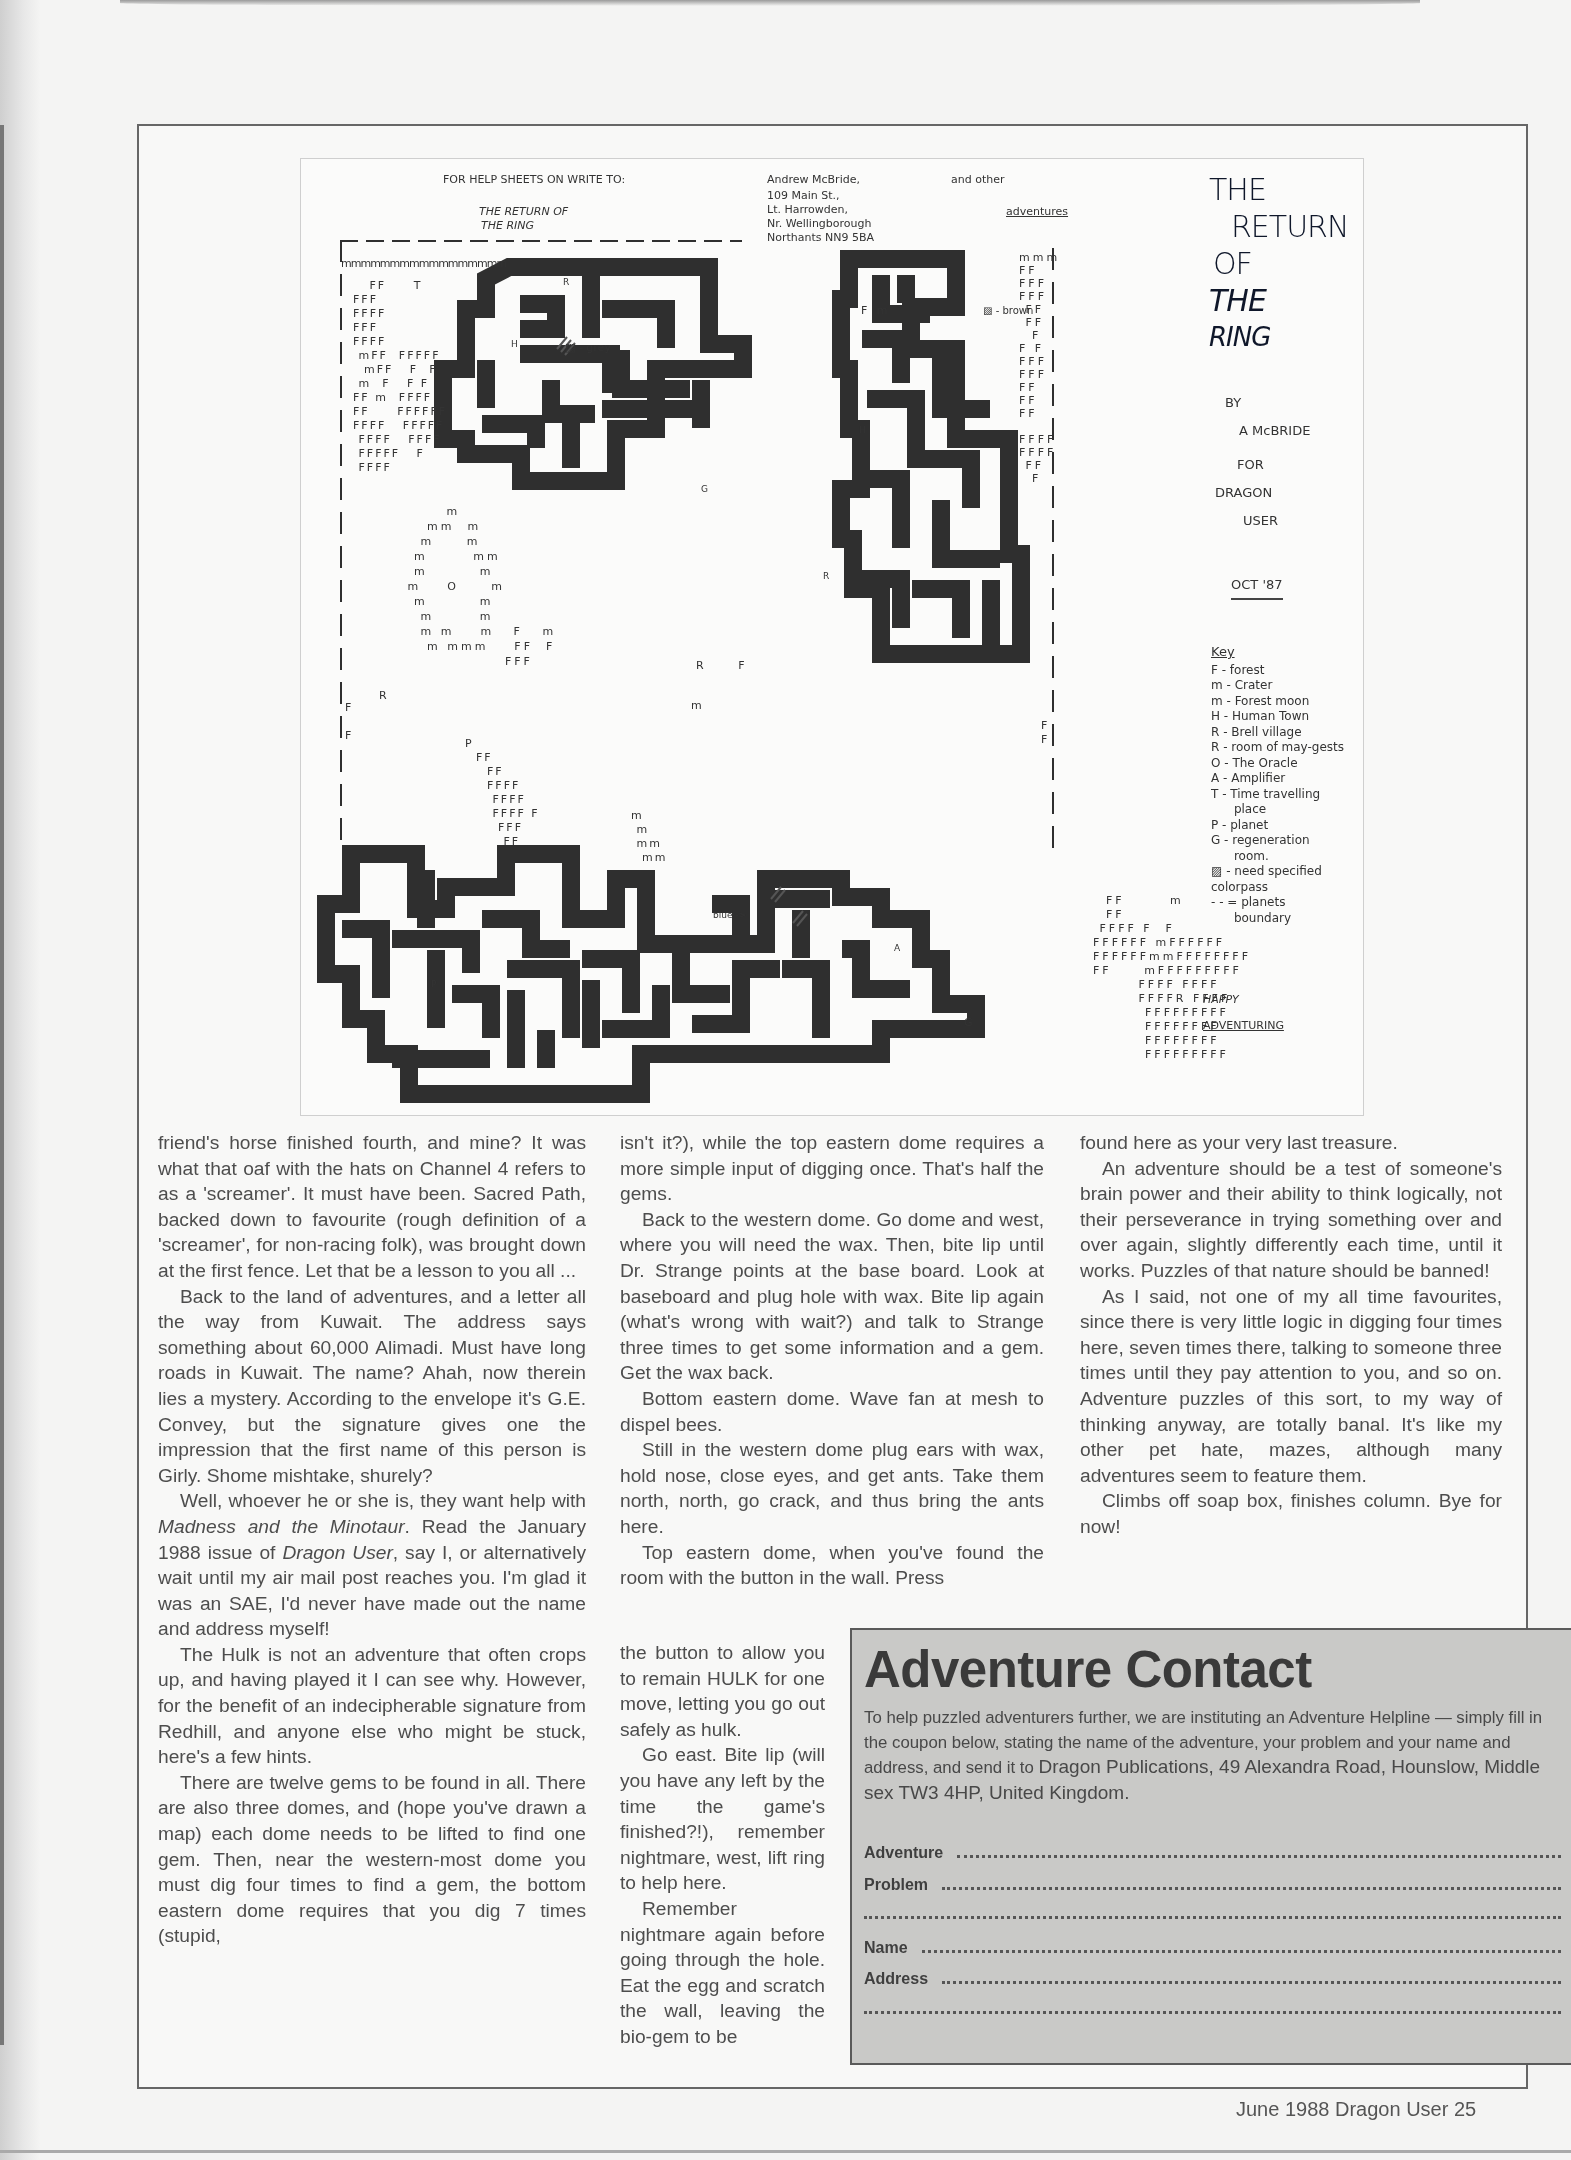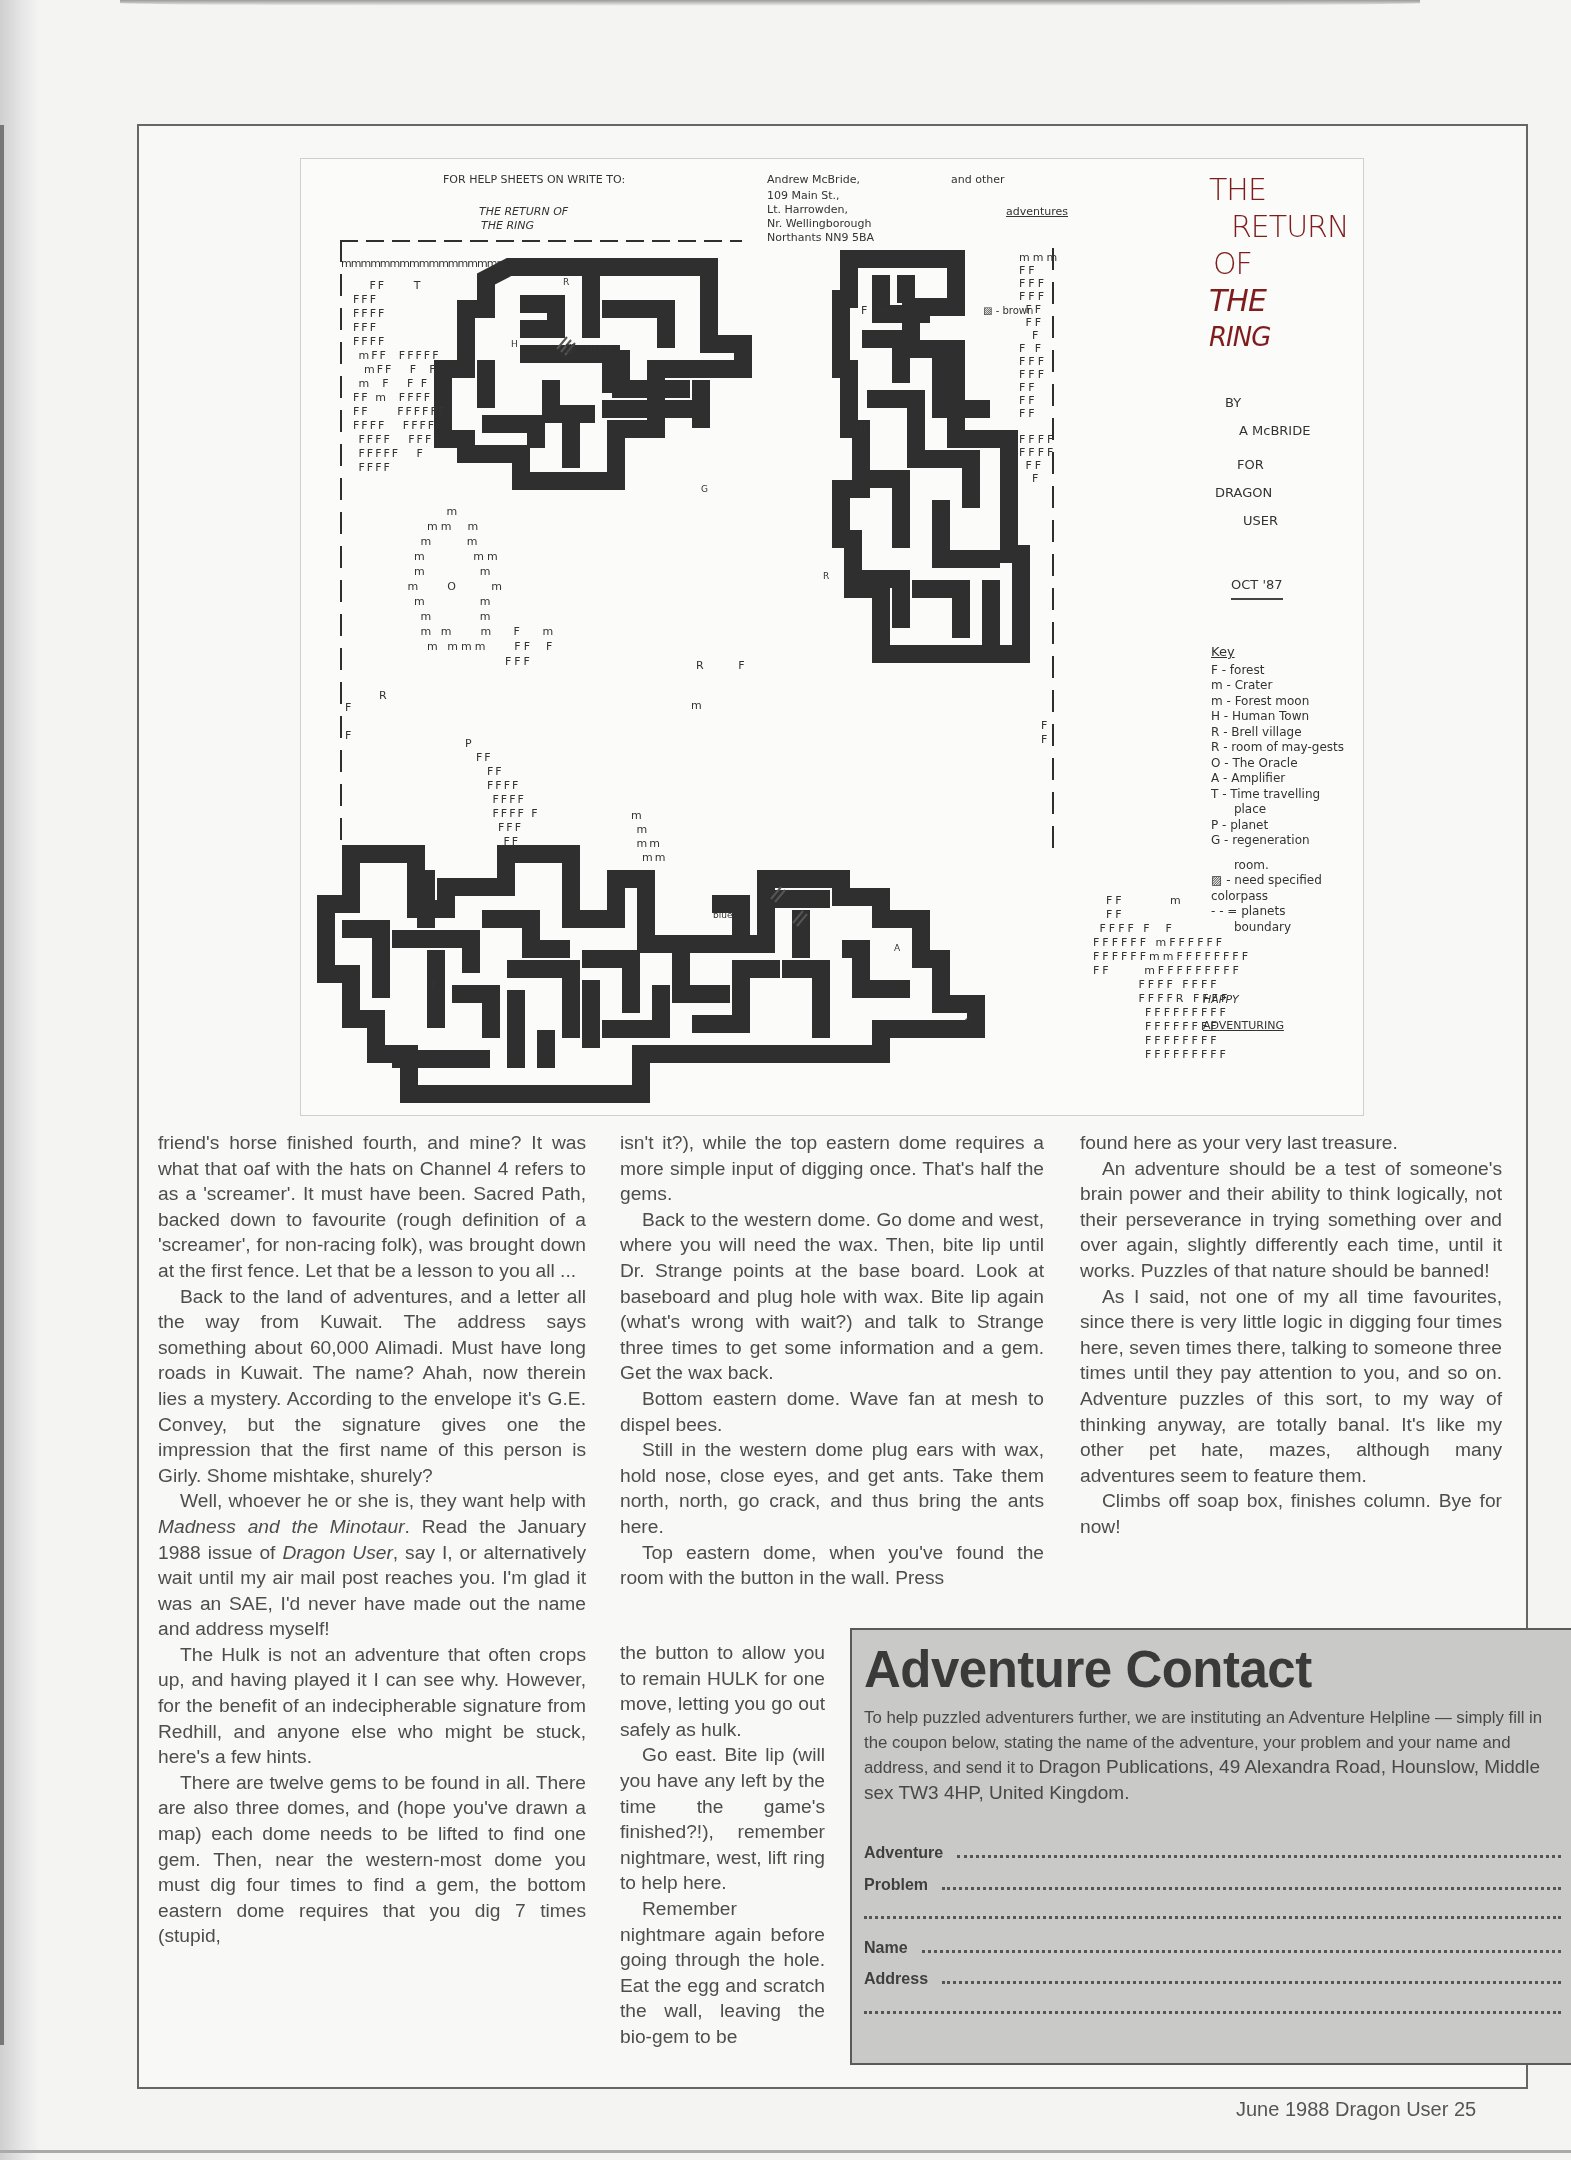--- a/index.html
+++ b/index.html
@@ -16,21 +16,21 @@
     border: 2px solid #666; background: #f8f8f7; }
 
   
   .map { position: absolute; left: 300px; top: 158px; width: 1064px; height: 958px;
     background: #fbfbfa; border: 1px solid #cfcfcf; }
   .map svg { position: absolute; left: 0; top: 0; }
   .hw { position: absolute; font-family: "DejaVu Sans", sans-serif; color: #333; white-space: nowrap; font-weight: normal; }
   .hw.small { font-size: 11px; }
   .hw.med { font-size: 13px; }
   .title-hand { position: absolute; left: 908px; top: 12px; font-family: "DejaVu Sans", sans-serif;
-    color: #7f1d1d; font-weight: 300; }
+    color: #0f172a; font-weight: 300; }
   .title-hand div { line-height: 37px; font-size: 30px; letter-spacing: -1px; }
   .title-hand .i { font-style: italic; }
   .legend-key { position: absolute; left: 910px; top: 485px; font-family: "DejaVu Sans", sans-serif;
     font-size: 12px; color: #333; line-height: 15.5px; }
   .legend-key .hd { text-decoration: underline; font-size: 13px; margin-bottom: 3px; }
 
   
   .col { position: absolute; top: 1130px; font-size: 19.2px; line-height: 25.6px; color: #4d4d4d;
     text-align: justify; }
   .col p { text-indent: 22px; }
@@ -169,21 +169,21 @@
     <div>m - Forest moon</div>
     <div>H - Human Town</div>
     <div>R - Brell village</div>
     <div>R - room of may-gests</div>
     <div>O - The Oracle</div>
     <div>A - Amplifier</div>
     <div>T - Time travelling</div>
     <div style="white-space:pre;">      place</div>
     <div>P - planet</div>
     <div>G - regeneration</div>
-    <div style="white-space:pre;margin-top:9px;">      room.</div>
+    <div style="white-space:pre;">      room.</div>
     <div>▨ - need specified</div>
     <div>colorpass</div>
     <div>- - = planets</div>
     <div style="white-space:pre;">      boundary</div>
   </div>
 
   <div class="hw small" style="left:902px;top:834px;font-style:italic;">HAPPY</div>
   <div class="hw small" style="left:902px;top:860px;text-decoration:underline;">ADVENTURING</div>
 </div>
 

